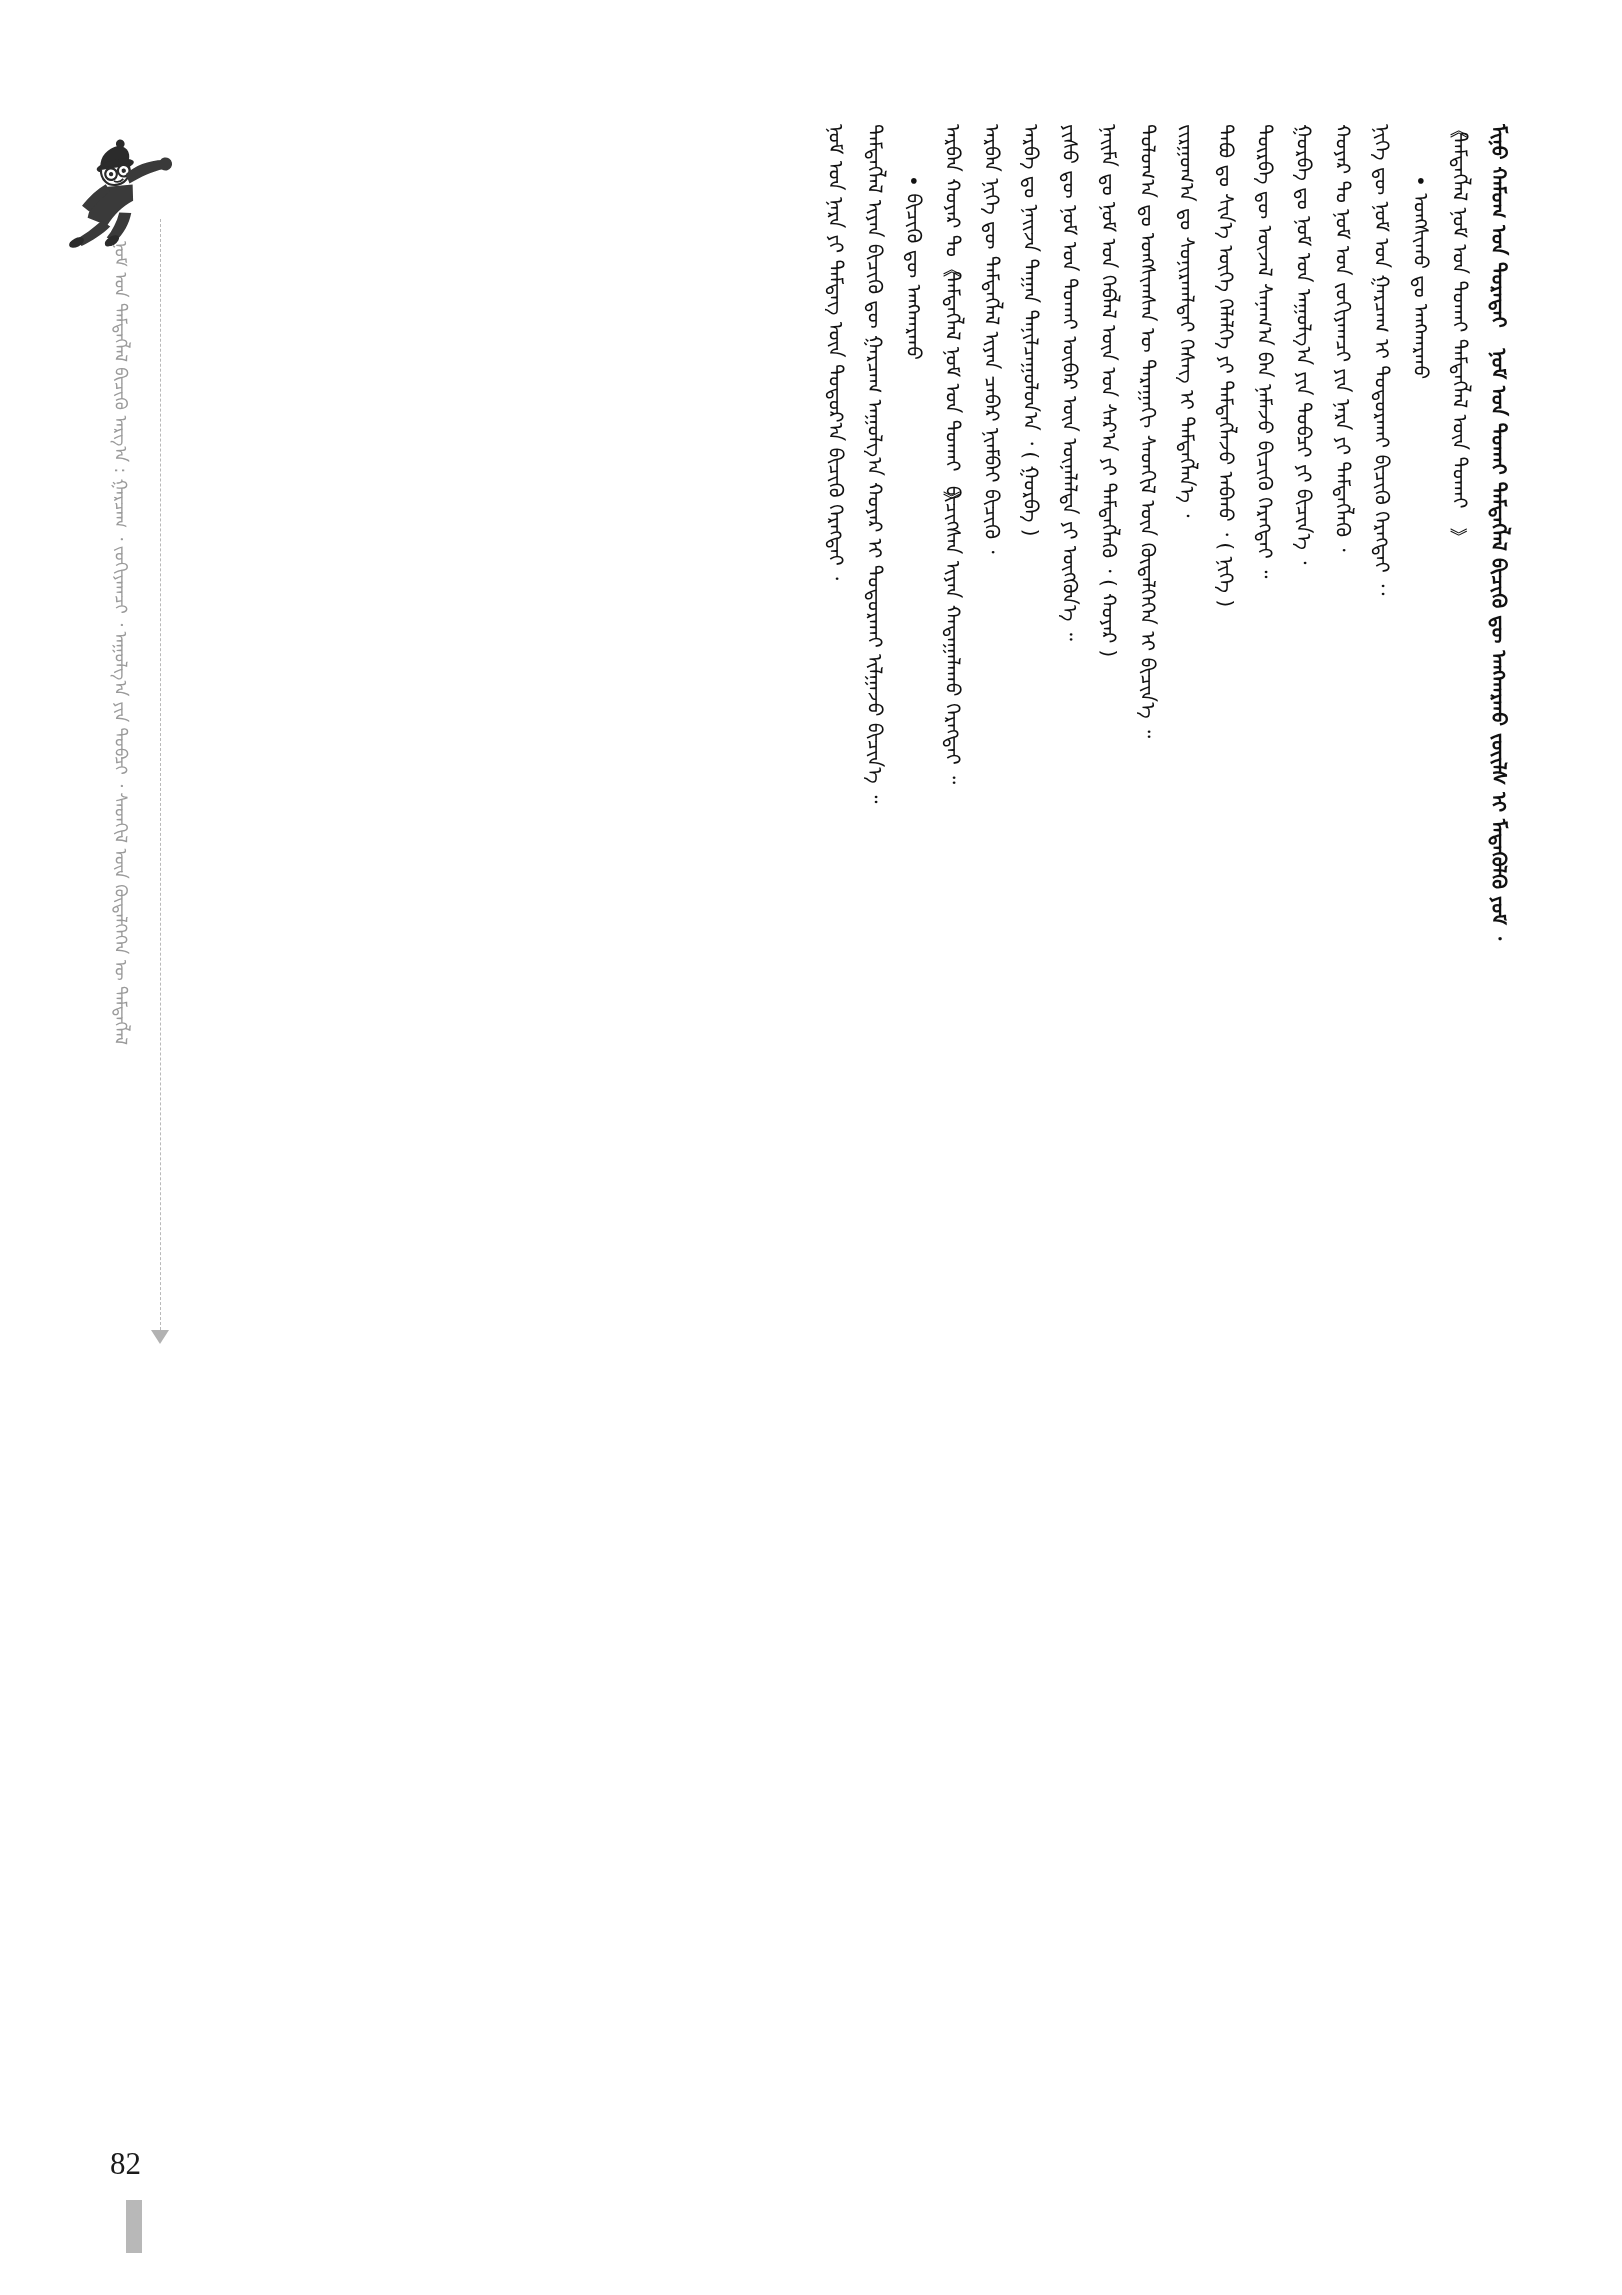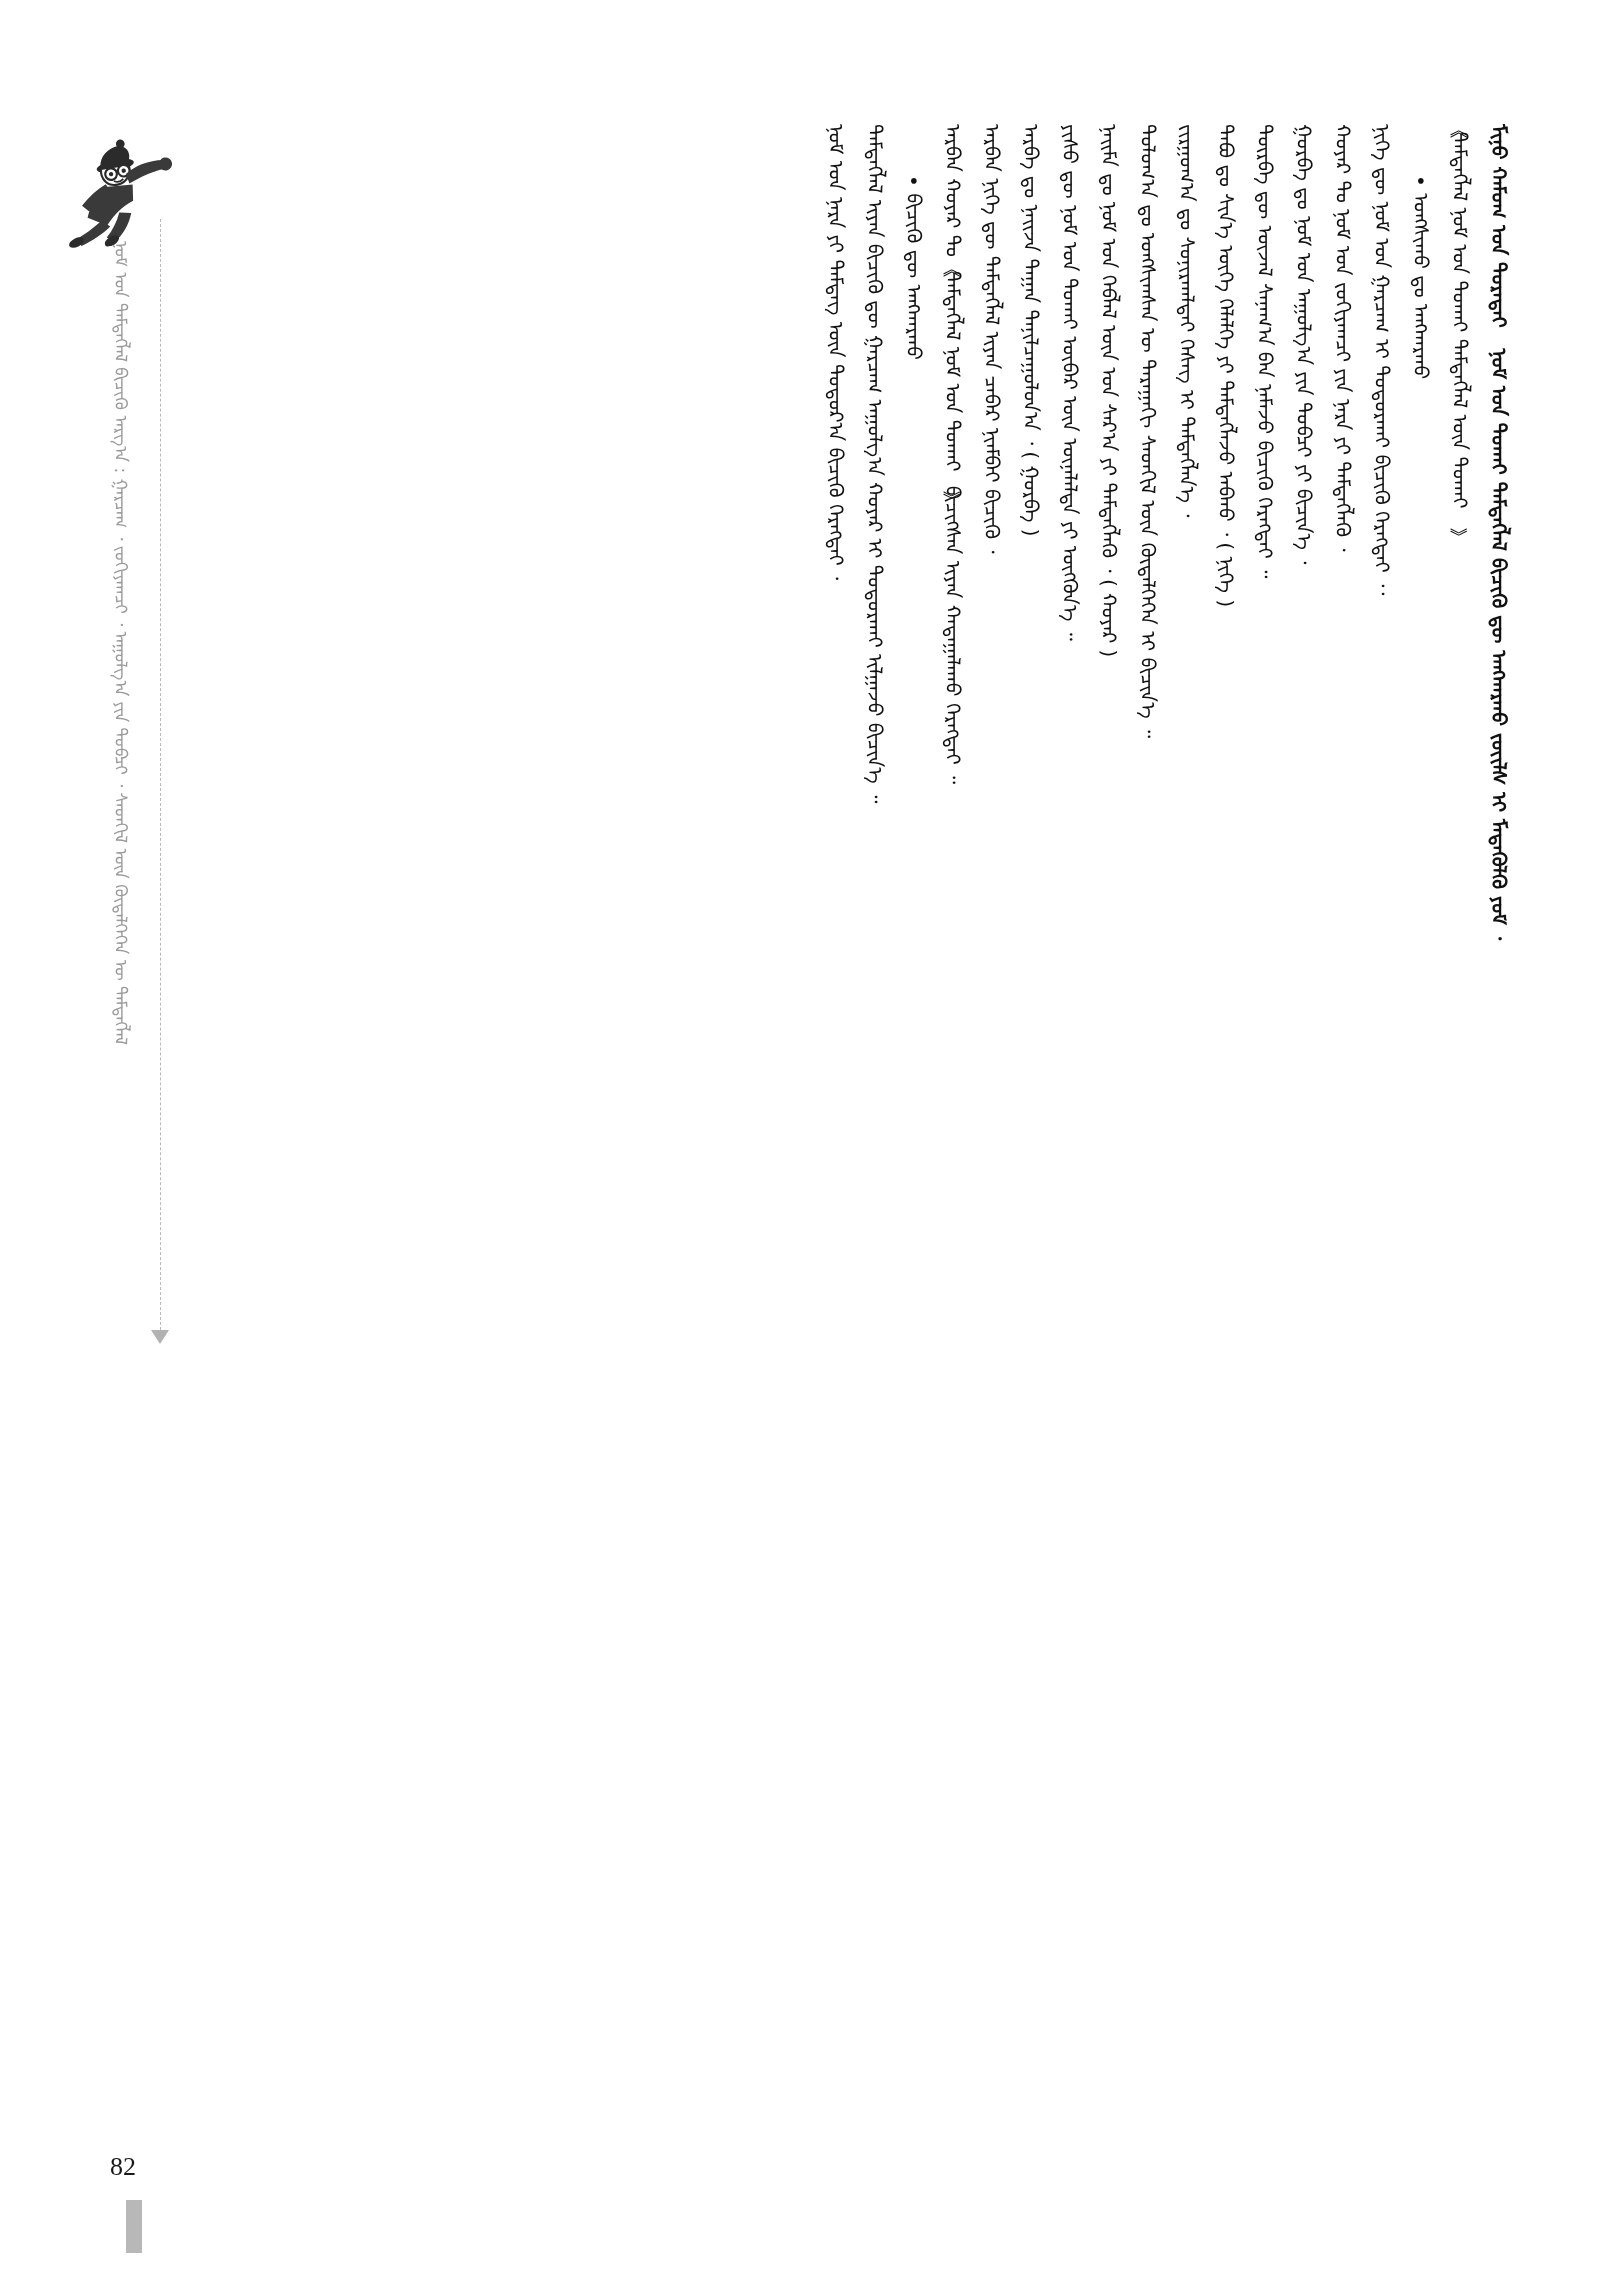--- a/index.html
+++ b/index.html
@@ -91,21 +91,21 @@
     height: 110px;
     transform: rotate(-12deg);
   }
 
   
   .page-number {
     position: absolute;
     left: 110px;
     bottom: 113px;
     font-family: "Liberation Serif", serif;
-    font-size: 26px;
+    font-size: 31px;
     color: #1a1a1a;
     text-align: center;
   }
   .footer-bar {
     position: absolute;
     left: 126px;
     bottom: 42px;
     width: 16px;
     height: 53px;
     background: #b8b8b8;

